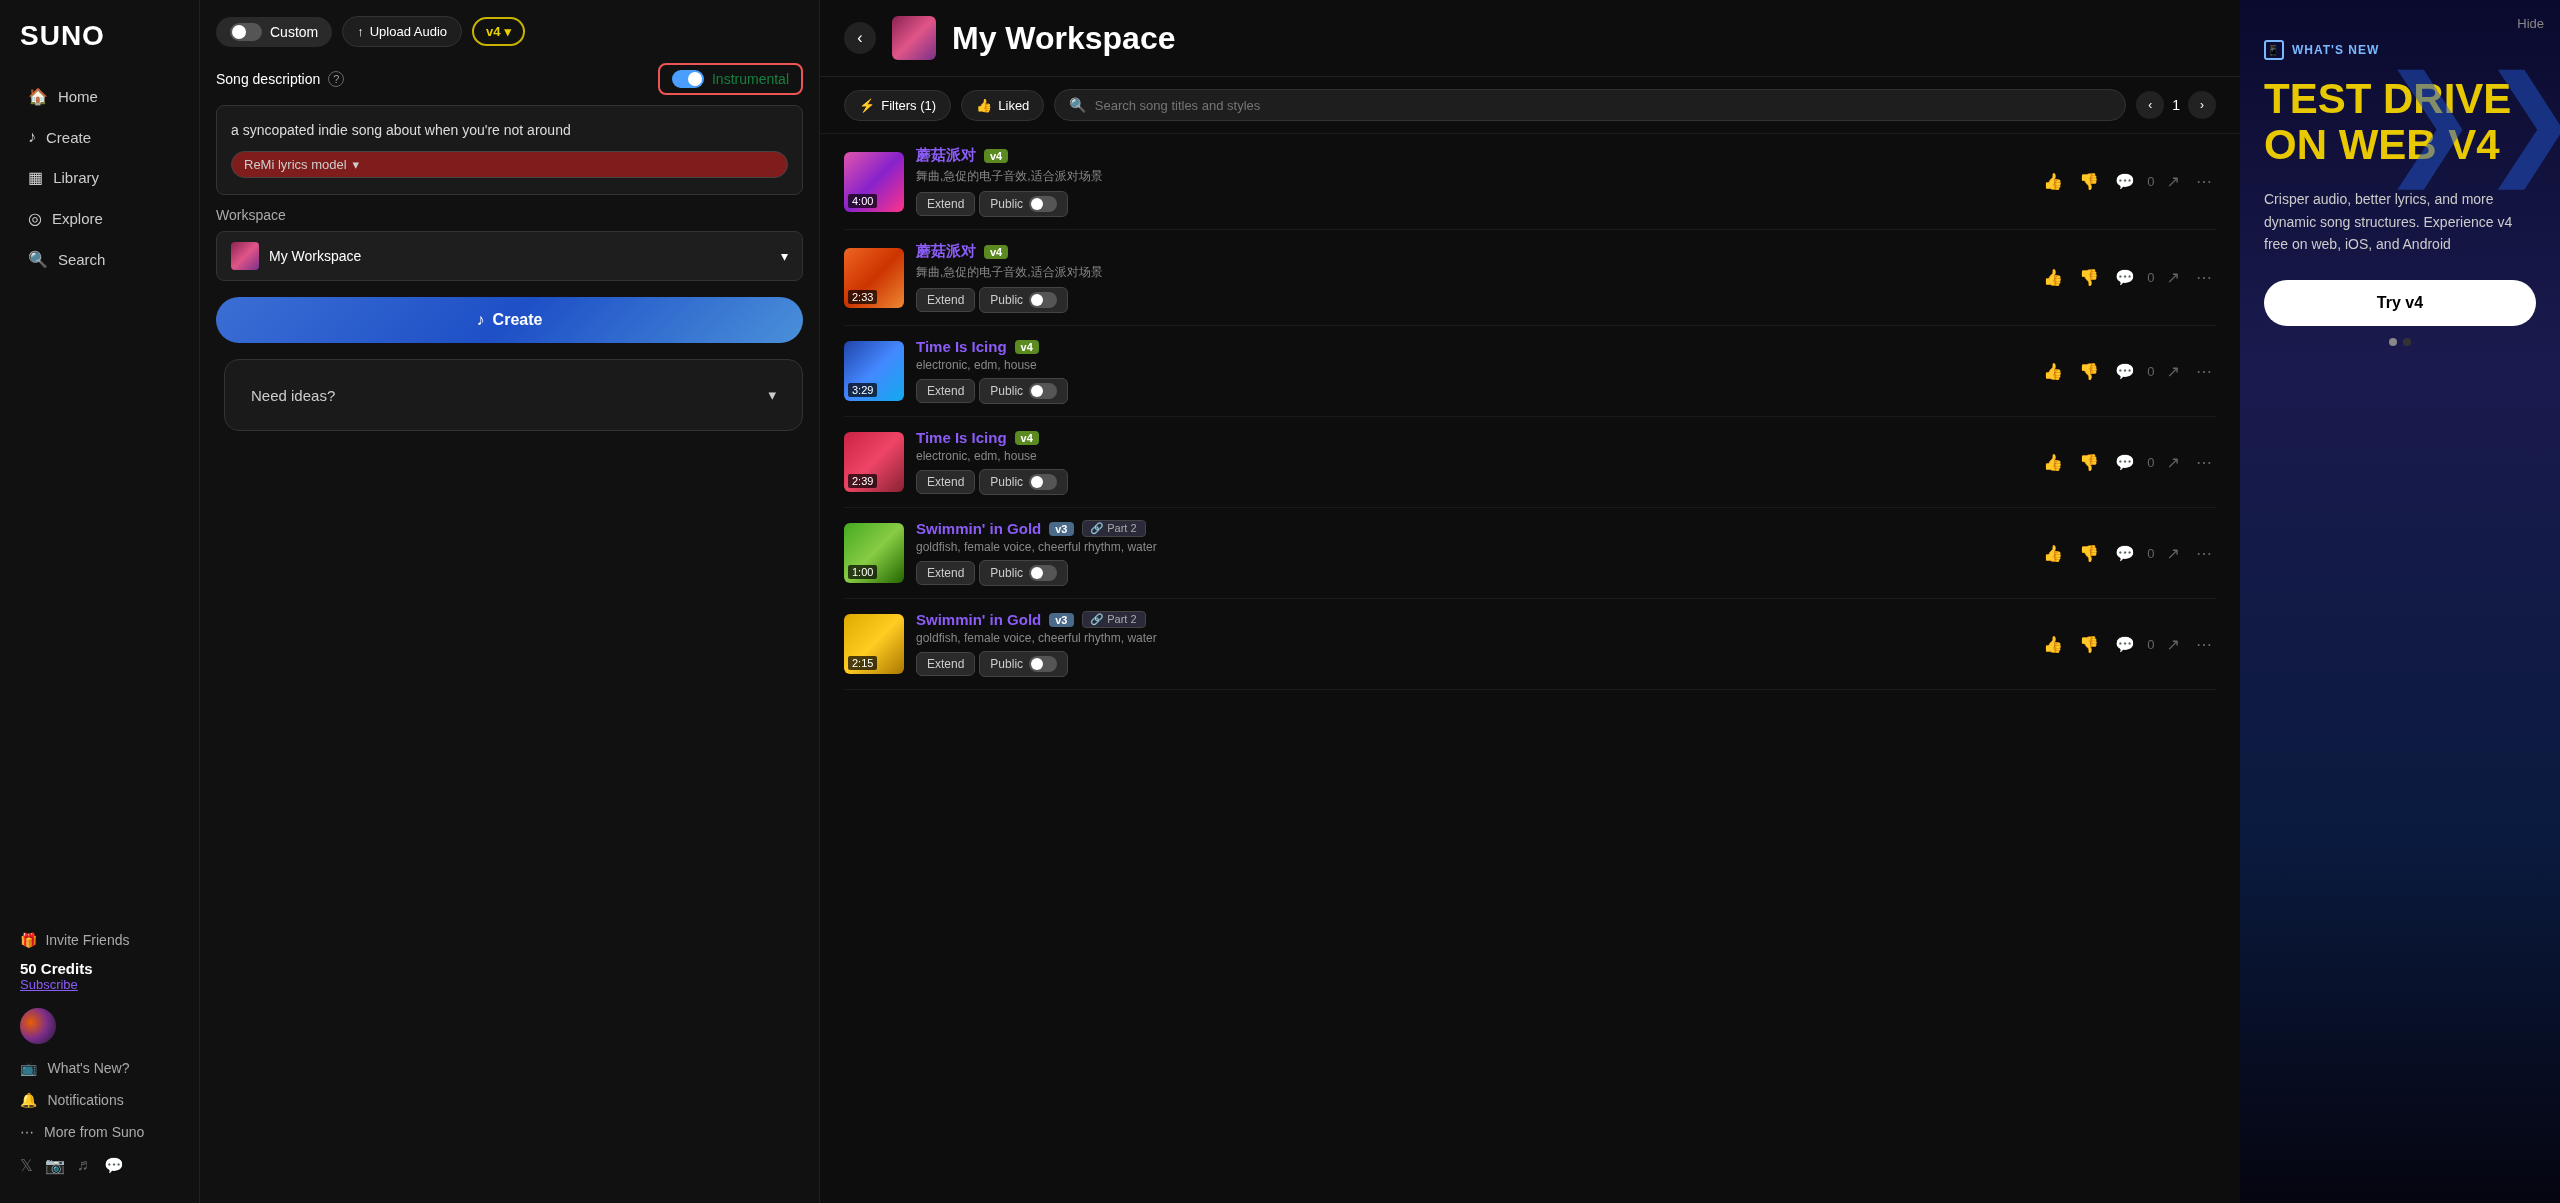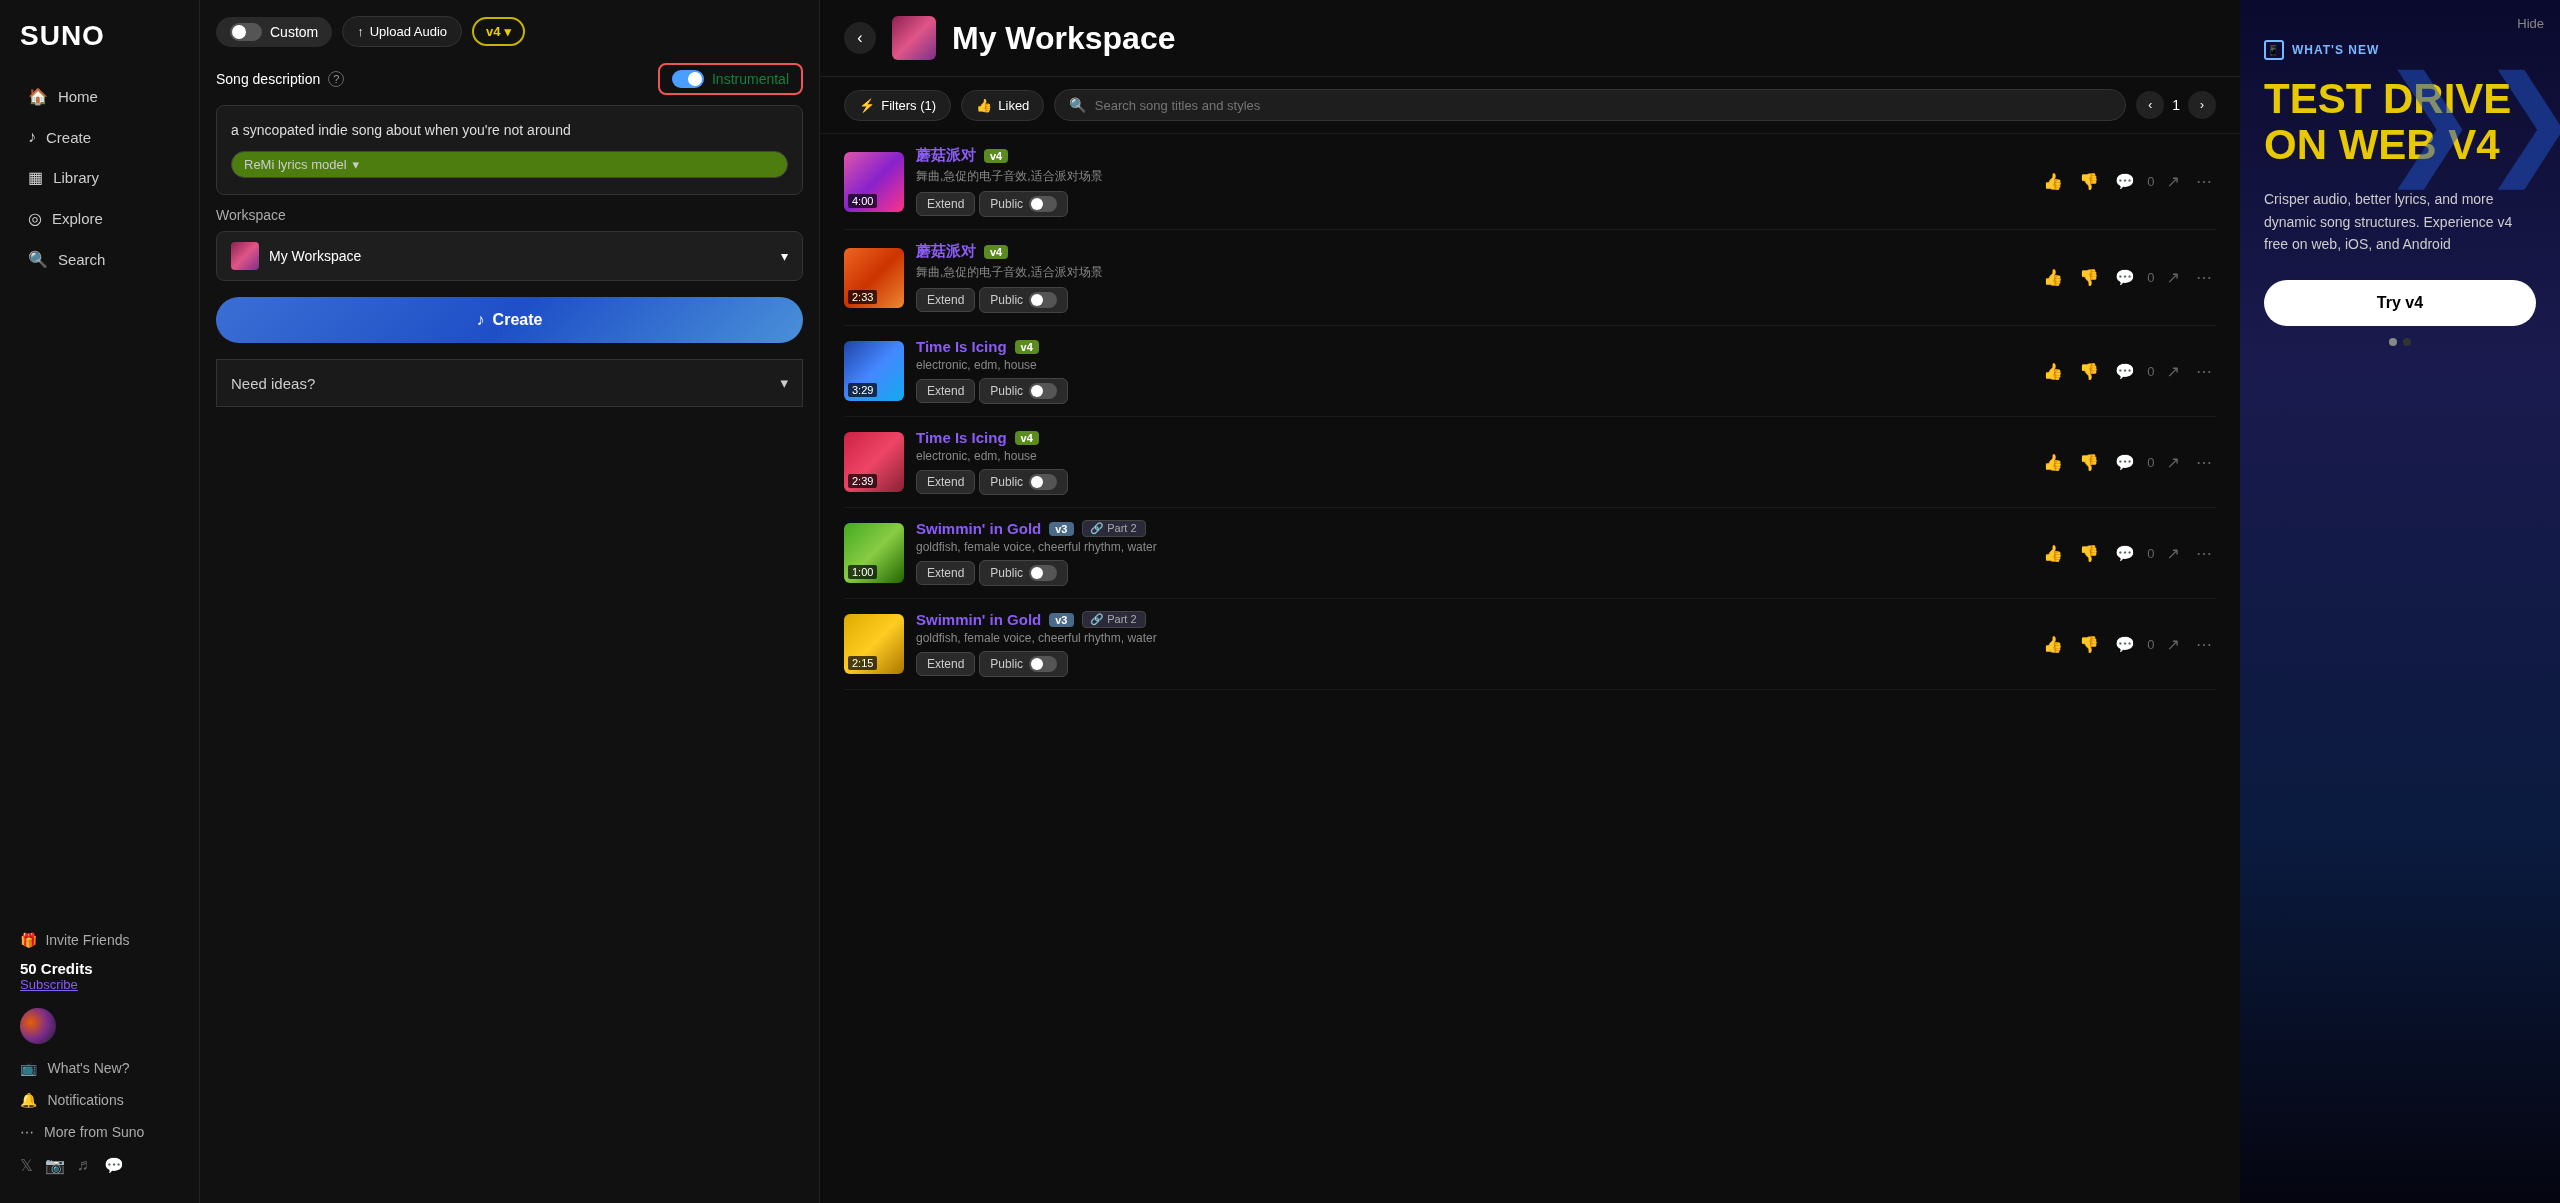--- a/index.html
+++ b/index.html
@@ -209,21 +209,21 @@
     }
     .lyrics-text {
       color: #ddd;
       font-size: 14px;
       line-height: 1.5;
     }
     .lyrics-model-btn {
       display: flex;
       align-items: center;
       gap: 6px;
-      background: #4d7c0f;
+      background: #7f1d1d;
       border: 1px solid #444;
       border-radius: 20px;
       padding: 5px 12px;
       color: #ccc;
       cursor: pointer;
       font-size: 13px;
       margin-top: 10px;
     }
 
     .workspace-label {
@@ -269,25 +269,26 @@
       font-weight: 600;
       margin-bottom: 16px;
     }
 
     .need-ideas-row {
       display: flex;
       align-items: center;
       justify-content: space-between;
       background: #1a1a1a;
       border: 1px solid #333;
-      border-radius: 0;
-      padding: 14px;
+      border-radius: 15px;
+      padding: 26px;
       cursor: pointer;
       color: #ccc;
       font-size: 15px;
+      margin-left: 8px;
     }
 
     
     .main-content {
       flex: 1;
       background: #0d0d0d;
       display: flex;
       flex-direction: column;
       overflow: hidden;
     }

